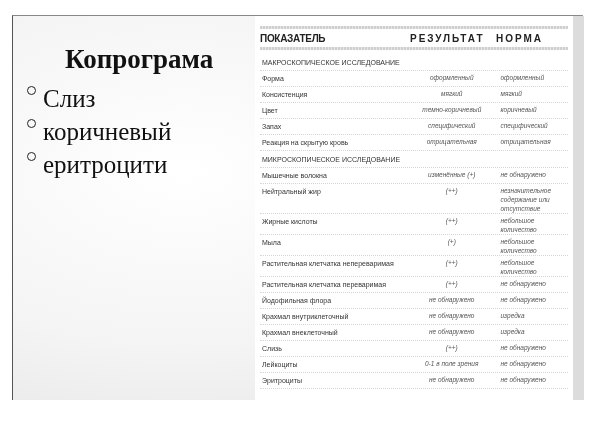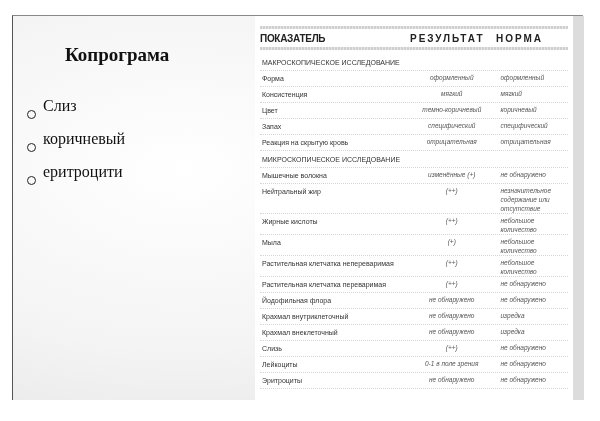--- a/index.html
+++ b/index.html
@@ -4,25 +4,25 @@
 <style>
   html, body { margin:0; padding:0; }
   body { width:600px; height:421px; background:#ffffff; position:relative; overflow:hidden; font-family:"Liberation Serif", serif; }
   .slide {
     position:absolute; left:12px; top:15px; width:571px; height:385px;
     border-left:1px solid #555; border-top:1px solid #888; border-right:2px solid #999;
     background: radial-gradient(ellipse at 30% 40%, #ffffff 0%, #f4f4f4 55%, #e4e4e4 100%);
     box-sizing:border-box;
   }
   .title {
-    position:absolute; left:52px; top:28px; font-size:19px; font-weight:bold; color:#111;
+    position:absolute; left:52px; top:28px; font-size:27px; font-weight:bold; color:#111;
     font-family:"Liberation Serif", serif;
   }
   .bullets { position:absolute; left:14px; top:70px; list-style:none; margin:0; padding:0; }
-  .bullets li { font-size:16px; color:#111; height:33px; line-height:26px; display:flex; align-items:flex-end; }
+  .bullets li { font-size:25px; color:#111; height:33px; line-height:26px; display:flex; align-items:flex-start; }
   .bullets .mark { display:inline-block; width:9px; height:9px; border:1.3px solid #222; border-radius:50%; margin-right:7px; box-sizing:border-box; }
   .table-img {
     position:absolute; left:242px; top:0px; width:318px; height:384px; background:#fff;
     border-right:11px solid #dcdcdc;
     font-family:"Liberation Sans", sans-serif; color:#333;
   }
   .hdr-strip { height:3px; margin:0 5px; background:repeating-linear-gradient(90deg,#cfcfcf 0 2px,#e6e6e6 2px 3px); }
   .thead { display:flex; height:18px; align-items:center; margin:0 5px; font-size:10px; font-weight:bold; color:#222; }
   .thead .c1 { width:150px; letter-spacing:-0.3px; }
   .thead .c2 { width:86px; text-align:left; letter-spacing:2px; }

